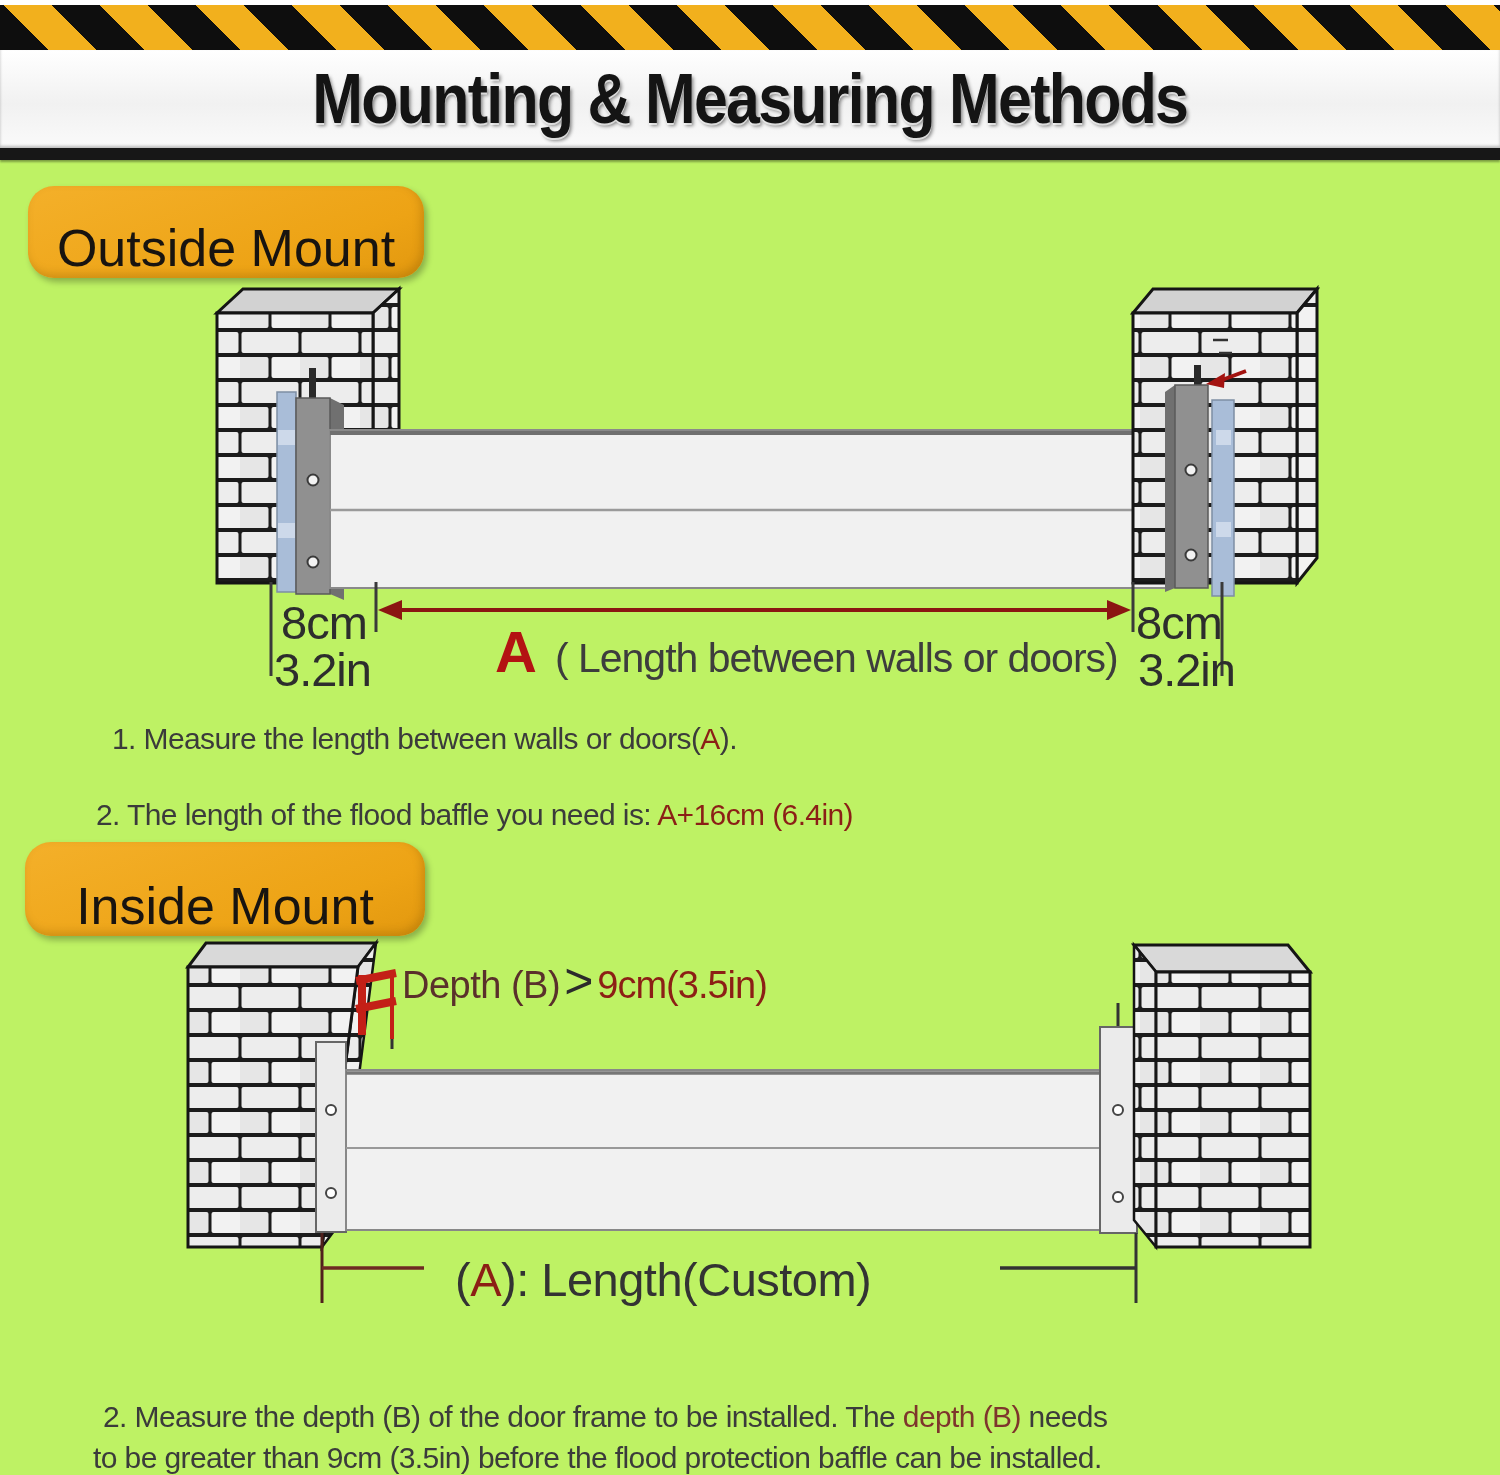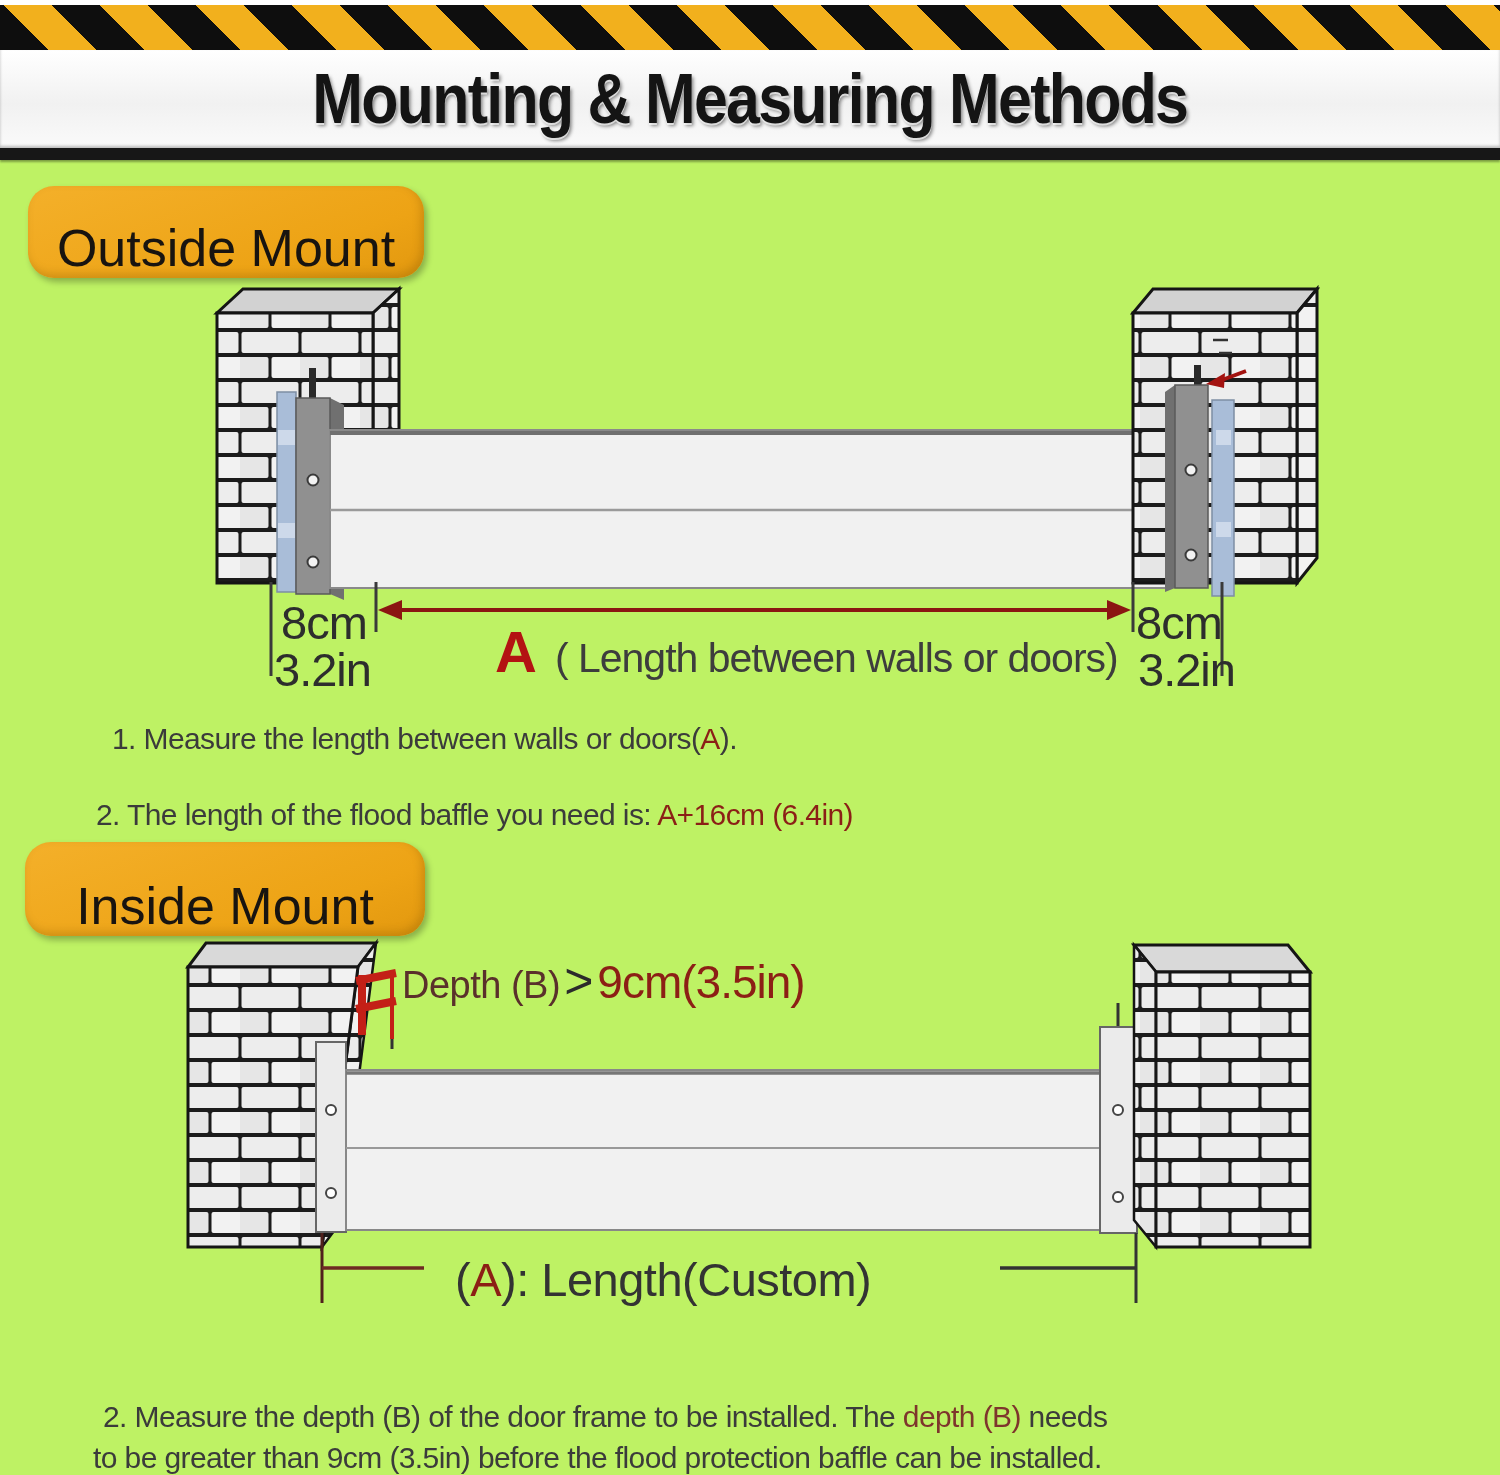--- a/index.html
+++ b/index.html
@@ -35,21 +35,21 @@
 
   
   .dimtxt{position:absolute;font-size:47px;color:#2d2d2d;letter-spacing:-1px;white-space:nowrap;}
   .span-label{position:absolute;left:495px;top:618px;display:flex;align-items:baseline;white-space:nowrap;}
   .span-label .big-a{font-size:58px;font-weight:700;color:#b31312;margin-right:2px;}
   .span-label .rest{font-size:41px;color:#3d3d3d;letter-spacing:-1px;margin-left:16px;}
 
   .depth-label{position:absolute;left:402px;top:952px;display:flex;align-items:baseline;white-space:nowrap;}
   .depth-label .pre{font-size:38px;color:#5a302b;letter-spacing:-.5px;}
   .depth-label .gt{font-size:50px;color:#2b2b2b;margin:0 4px;}
-  .depth-label .val{font-size:46px;color:#8c1f15;letter-spacing:-1px;}
+  .depth-label .val{font-size:38px;color:#8c1f15;letter-spacing:-1px;}
 
   .length-label{position:absolute;left:455px;top:1252px;font-size:47px;color:#333;letter-spacing:-.5px;white-space:nowrap;}
   .length-label .red-a{color:#8c1f15;}
 
   
   .step{position:absolute;font-size:30px;color:#3b3b3b;letter-spacing:-.6px;white-space:nowrap;}
   .step .hl-red{color:#8b1f16;}
   .step .hl-maroon{color:#7e352c;}
   .o-step1{left:112px;top:722px;}
   .o-step2{left:96px;top:774px;margin-top:24px;}

